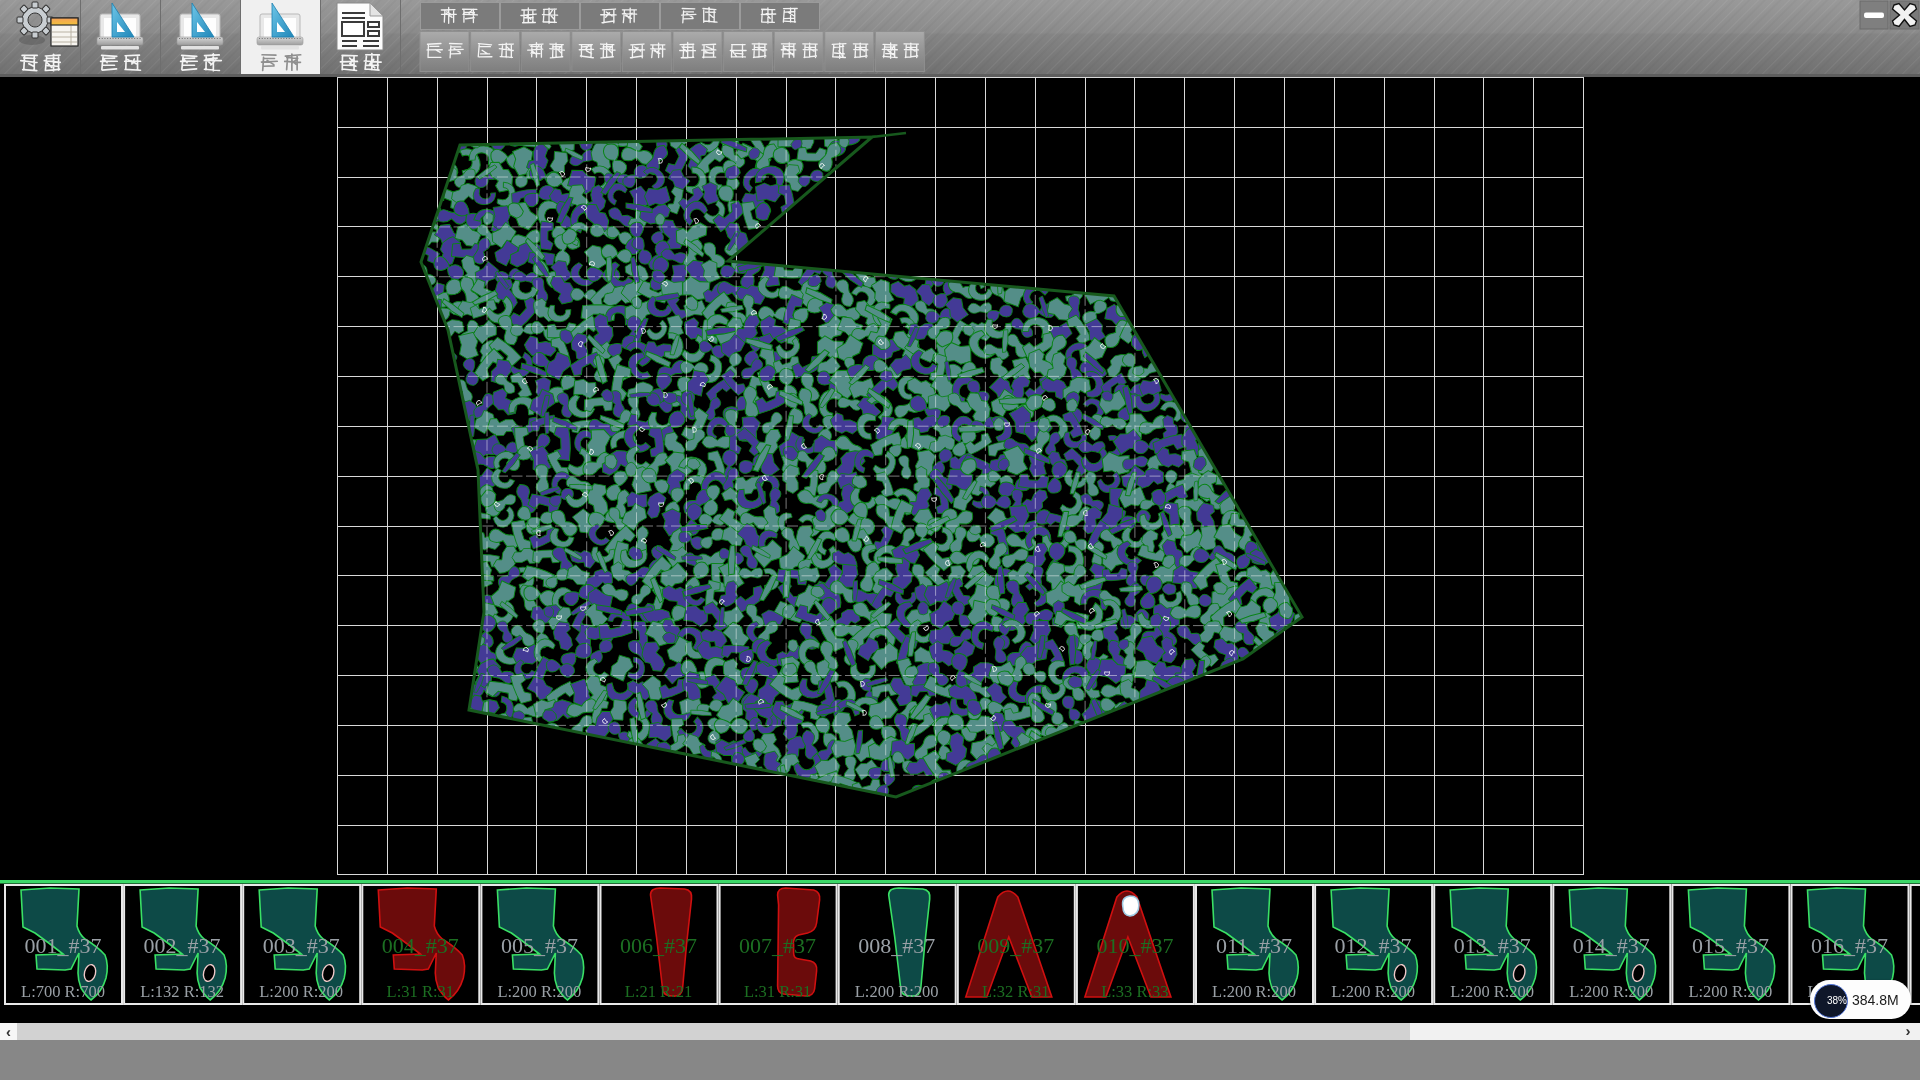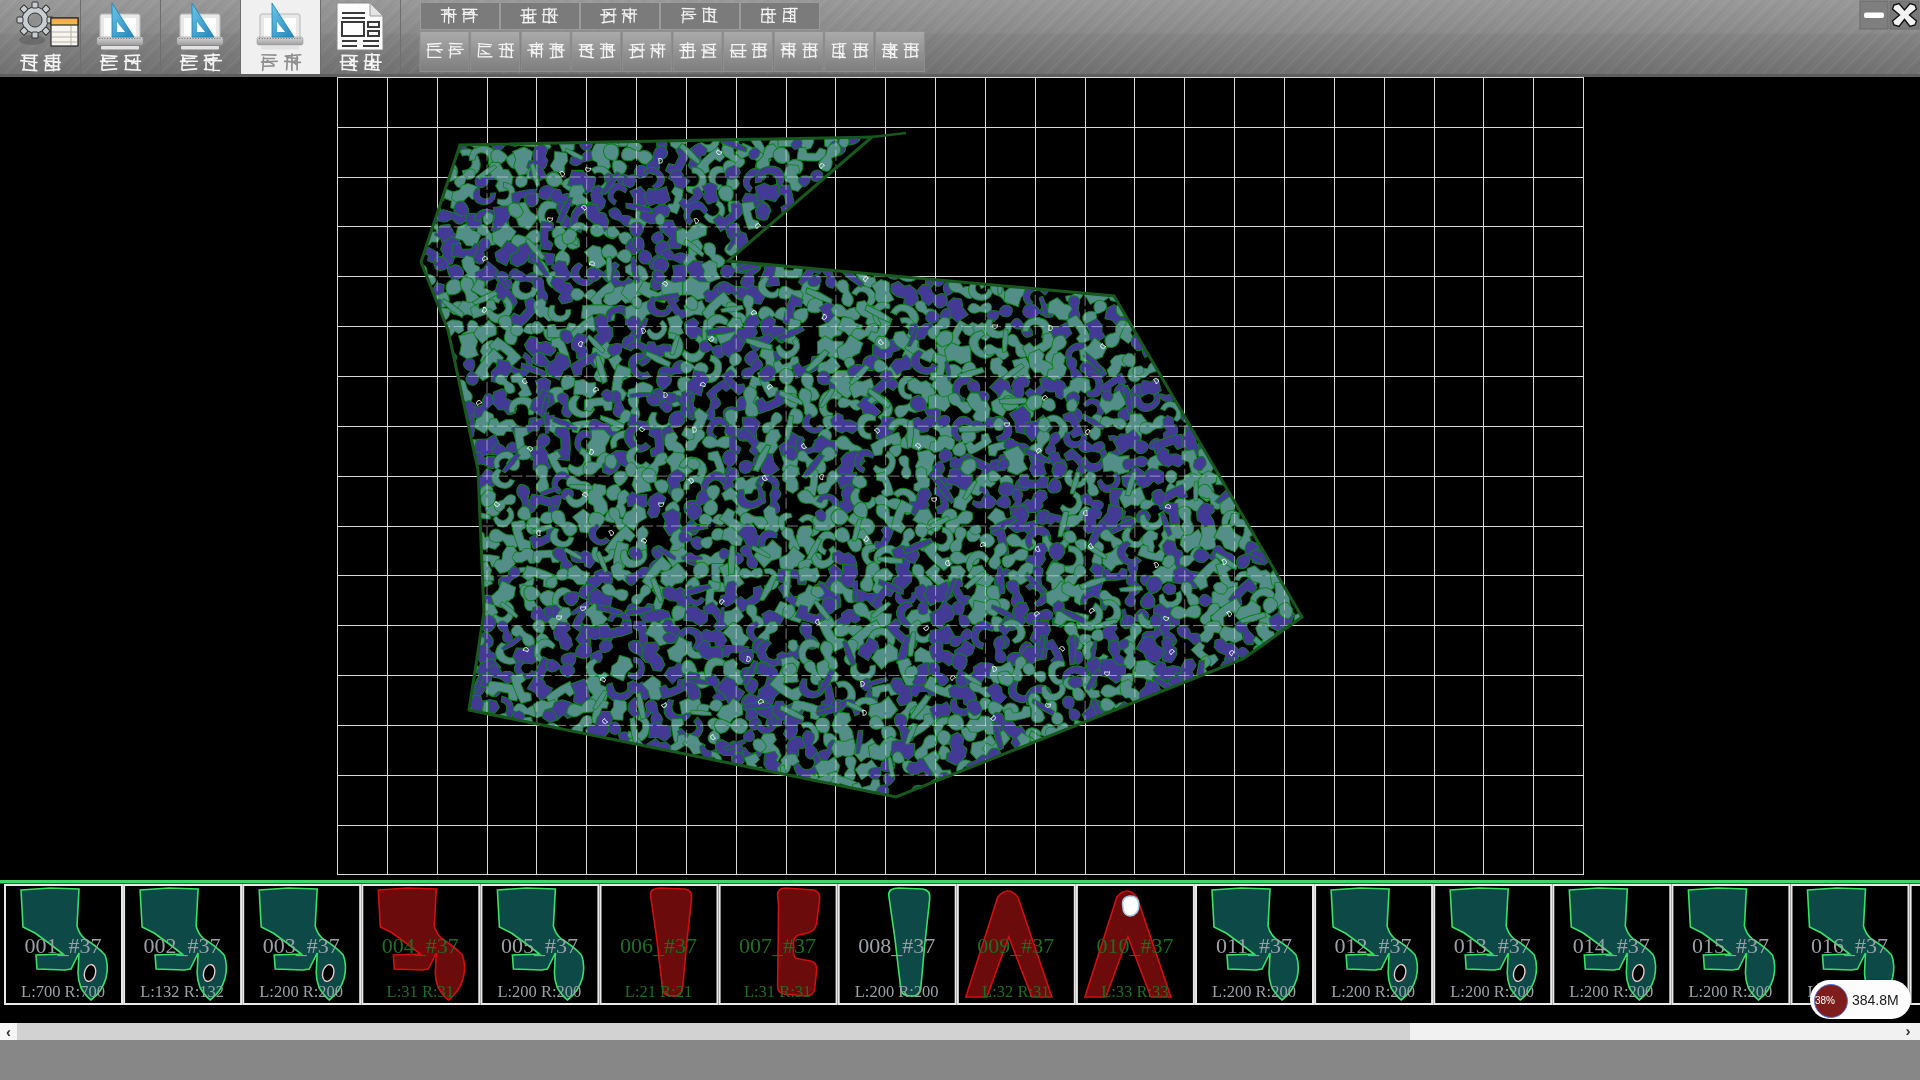--- a/index.html
+++ b/index.html
@@ -1781,14 +1781,14 @@
       <rect x="1864" y="12.5" width="20" height="5.5" rx="2" fill="#fff"></rect>
       <rect x="1890" y="1" width="29" height="28" fill="#7a7a7a" stroke="#6a6a6a"></rect>
       <path d="M1894 5 L1899 3.5 L1904.5 10 L1910 3.5 L1915 5 L1916.5 9 L1909.5 15 L1916.5 21 L1915 25 L1910 26.5 L1904.5 19.5 L1899 26.5 L1894 25 L1892.5 21 L1899.5 15 L1892.5 9 Z" fill="#f2f2f2" stroke="#111" stroke-width="1.4"></path>
 </svg>
 <div style="position:absolute;left:0;top:1023px;width:1920px;height:17px;background:#f1f1f1"></div>
 <div style="position:absolute;left:17px;top:1023px;width:1393px;height:17px;background:#d2d2d2"></div>
 <div style="position:absolute;left:0;top:1023px;width:17px;height:17px;background:#f7f7f7;color:#333;font-size:15px;line-height:17px;text-align:center;font-weight:bold">‹</div>
 <div style="position:absolute;left:1896px;top:1022px;width:24px;height:17px;color:#333;font-size:15px;line-height:17px;text-align:center;font-weight:bold">›</div>
 <div style="position:absolute;left:0;top:1040px;width:1920px;height:40px;background:#878787"></div>
 <div style="position:absolute;left:1810px;top:980px;width:101px;height:39px;background:#fdfdfd;border-radius:20px;box-shadow:0 1px 3px rgba(0,0,0,.4)"></div>
-<div style="position:absolute;left:1814px;top:983.5px;width:32px;height:32px;background:#7f1d1d;border:1.5px solid #5577d8;border-radius:50%;color:#fff;font-size:10px;line-height:32px;text-align:left">38%</div>
+<div style="position:absolute;left:1814px;top:983.5px;width:32px;height:32px;background:#0f172a;border:1.5px solid #5577d8;border-radius:50%;color:#fff;font-size:10px;line-height:32px;text-align:right">38%</div>
 <div style="position:absolute;left:1852px;top:991px;width:58px;height:18px;color:#1a1a1a;font-size:14px;line-height:18px">384.8M</div>
 </div>
 </body></html>

